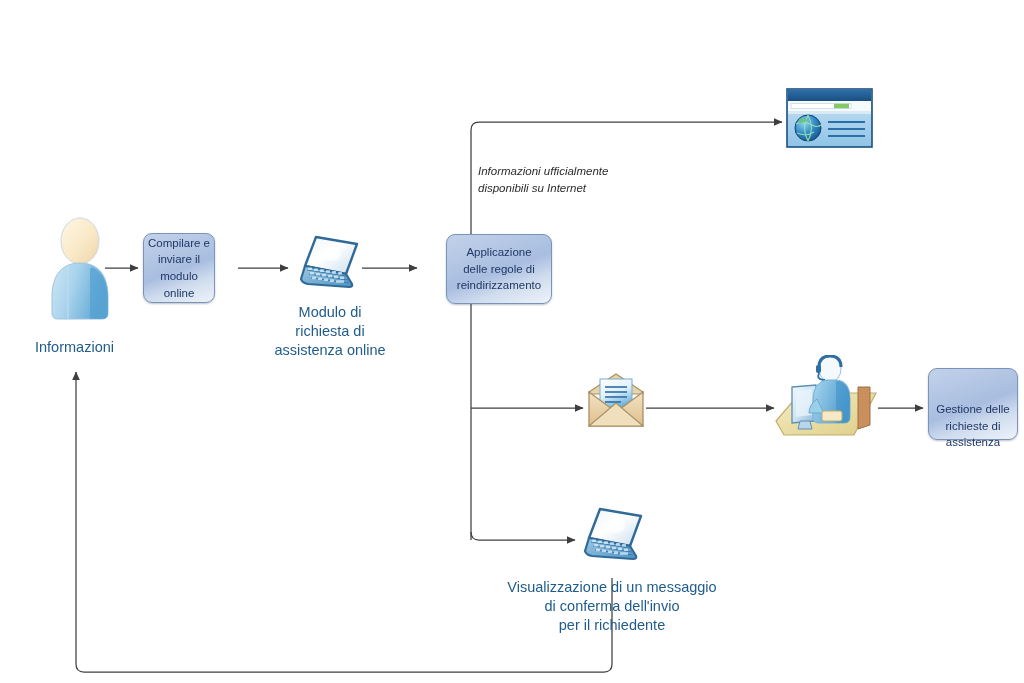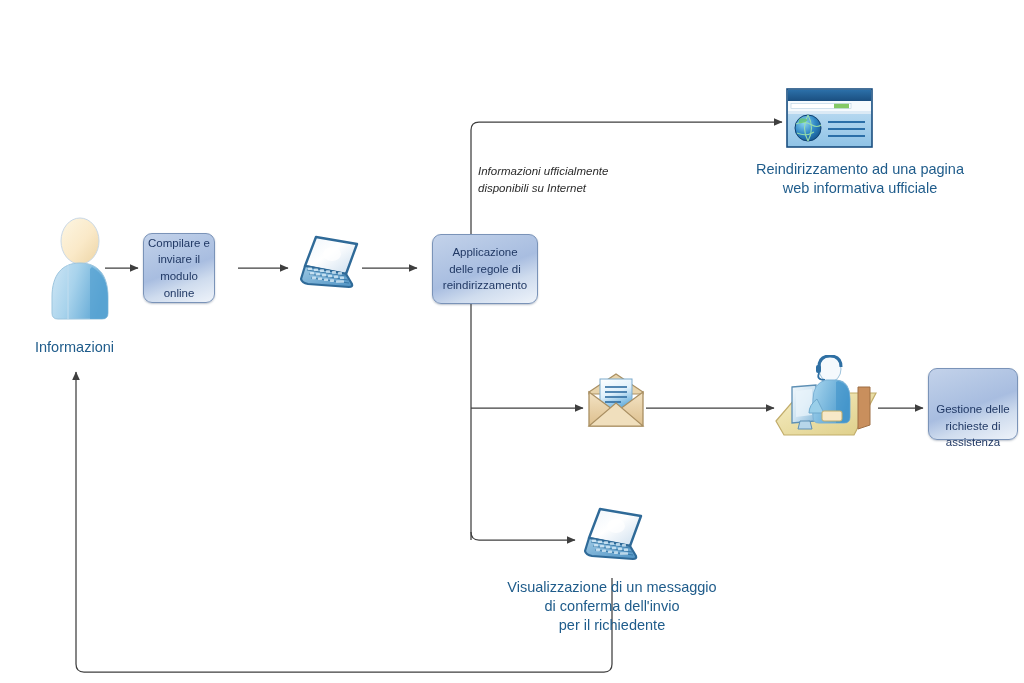--- a/index.html
+++ b/index.html
@@ -145,22 +145,25 @@
           <rect x="46" y="42.5" width="4" height="2.6" rx=".6"></rect>
         <rect x="18" y="42.6" width="4" height="2.6" rx=".6"></rect>
           <rect x="24" y="43.5" width="4" height="2.6" rx=".6"></rect>
         <rect x="30" y="44.4" width="4" height="2.6" rx=".6"></rect>
           <rect x="36" y="45.3" width="4" height="2.6" rx=".6"></rect>
         <rect x="42" y="46.2" width="8" height="2.6" rx=".6"></rect>
       </g>
       <ellipse cx="38" cy="20" rx="9" ry="7" fill="#ffffff" opacity=".7"></ellipse>
     </svg>
   </div>
-
-  <div class="procbox" style="left:432px;top:234px;width:106px;height:70px;">
+  <div class="caption" style="left:245px;top:303px;width:170px;">Modulo di
+richiesta di
+assistenza online</div>
+
+  <div class="procbox" style="left:446px;top:234px;width:106px;height:70px;">
     <span style="white-space:pre-line;">Applicazione
 delle regole di
 reindirizzamento</span>
   </div>
 
   <div class="edgelabel" style="left:478px;top:163px;width:220px;">Informazioni ufficialmente
 disponibili su Internet</div>
 
   <div class="icon" style="left:786px;top:88px;width:87px;height:60px;">
     <svg width="87" height="60" viewBox="0 0 87 60">
@@ -195,22 +198,20 @@
       </g>
       <path d="M13,31 q5,-2 9,1 q-4,4 -9,3 z" fill="#62c46a" opacity=".75"></path>
 
       <g stroke="#2b6fa8" stroke-width="2.1">
         <path d="M42,34 L79,34"></path>
           <path d="M42,41 L79,41"></path>
           <path d="M42,48 L79,48"></path>
       </g>
     </svg>
   </div>
-  <div class="caption" style="left:700px;top:160px;width:320px;">Reindirizzamento ad una pagina
-web informativa ufficiale</div>
 
   <div class="icon" style="left:585px;top:370px;width:62px;height:62px;">
     <svg width="62" height="62" viewBox="0 0 62 62">
       <defs>
         <linearGradient id="env1" x1="0" y1="0" x2="0" y2="1">
           <stop offset="0%" stop-color="#f3e3c4"></stop>
             <stop offset="100%" stop-color="#ddbf8d"></stop>
         </linearGradient>
         <linearGradient id="letterG" x1="0" y1="0" x2="0.4" y2="1">
           <stop offset="0%" stop-color="#ffffff"></stop>

